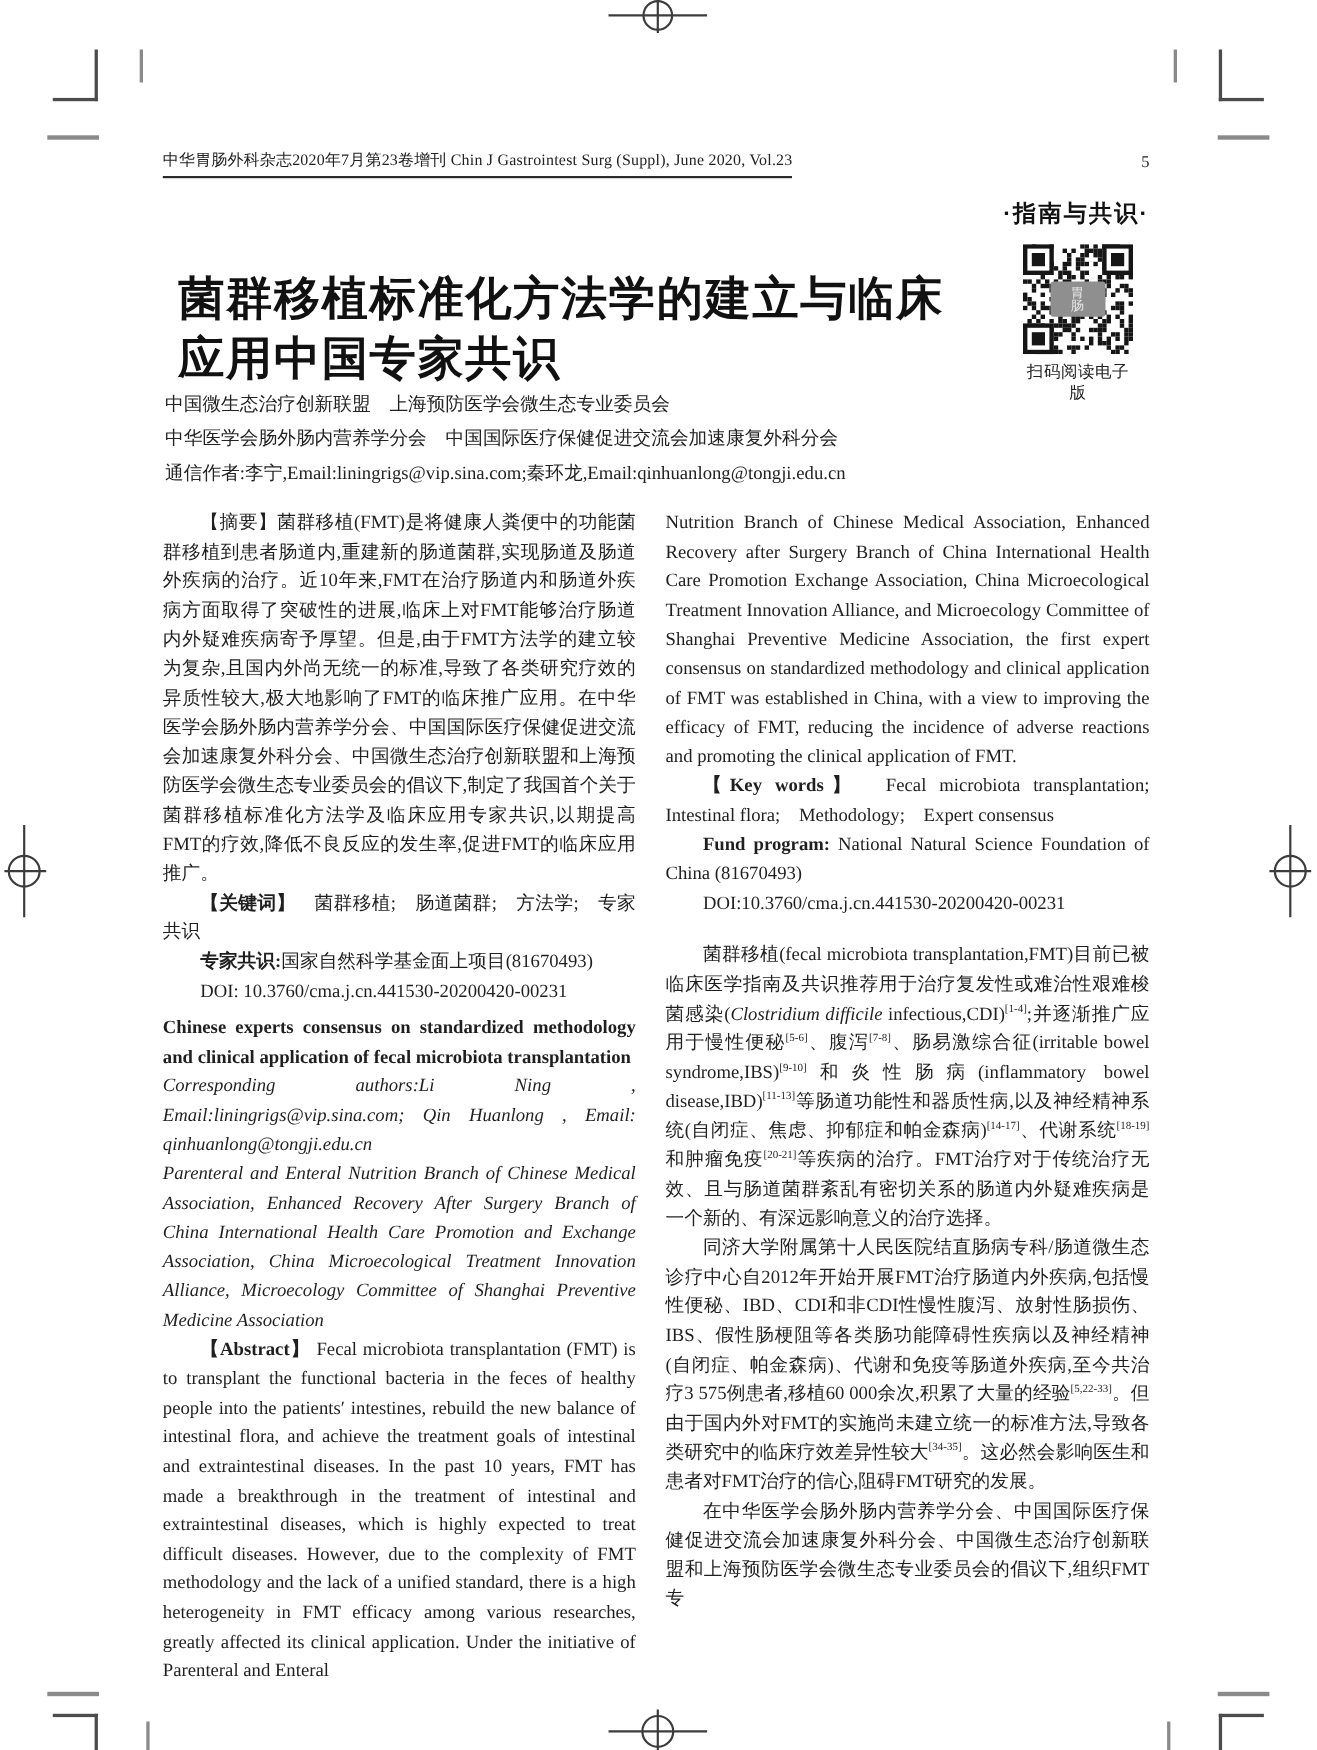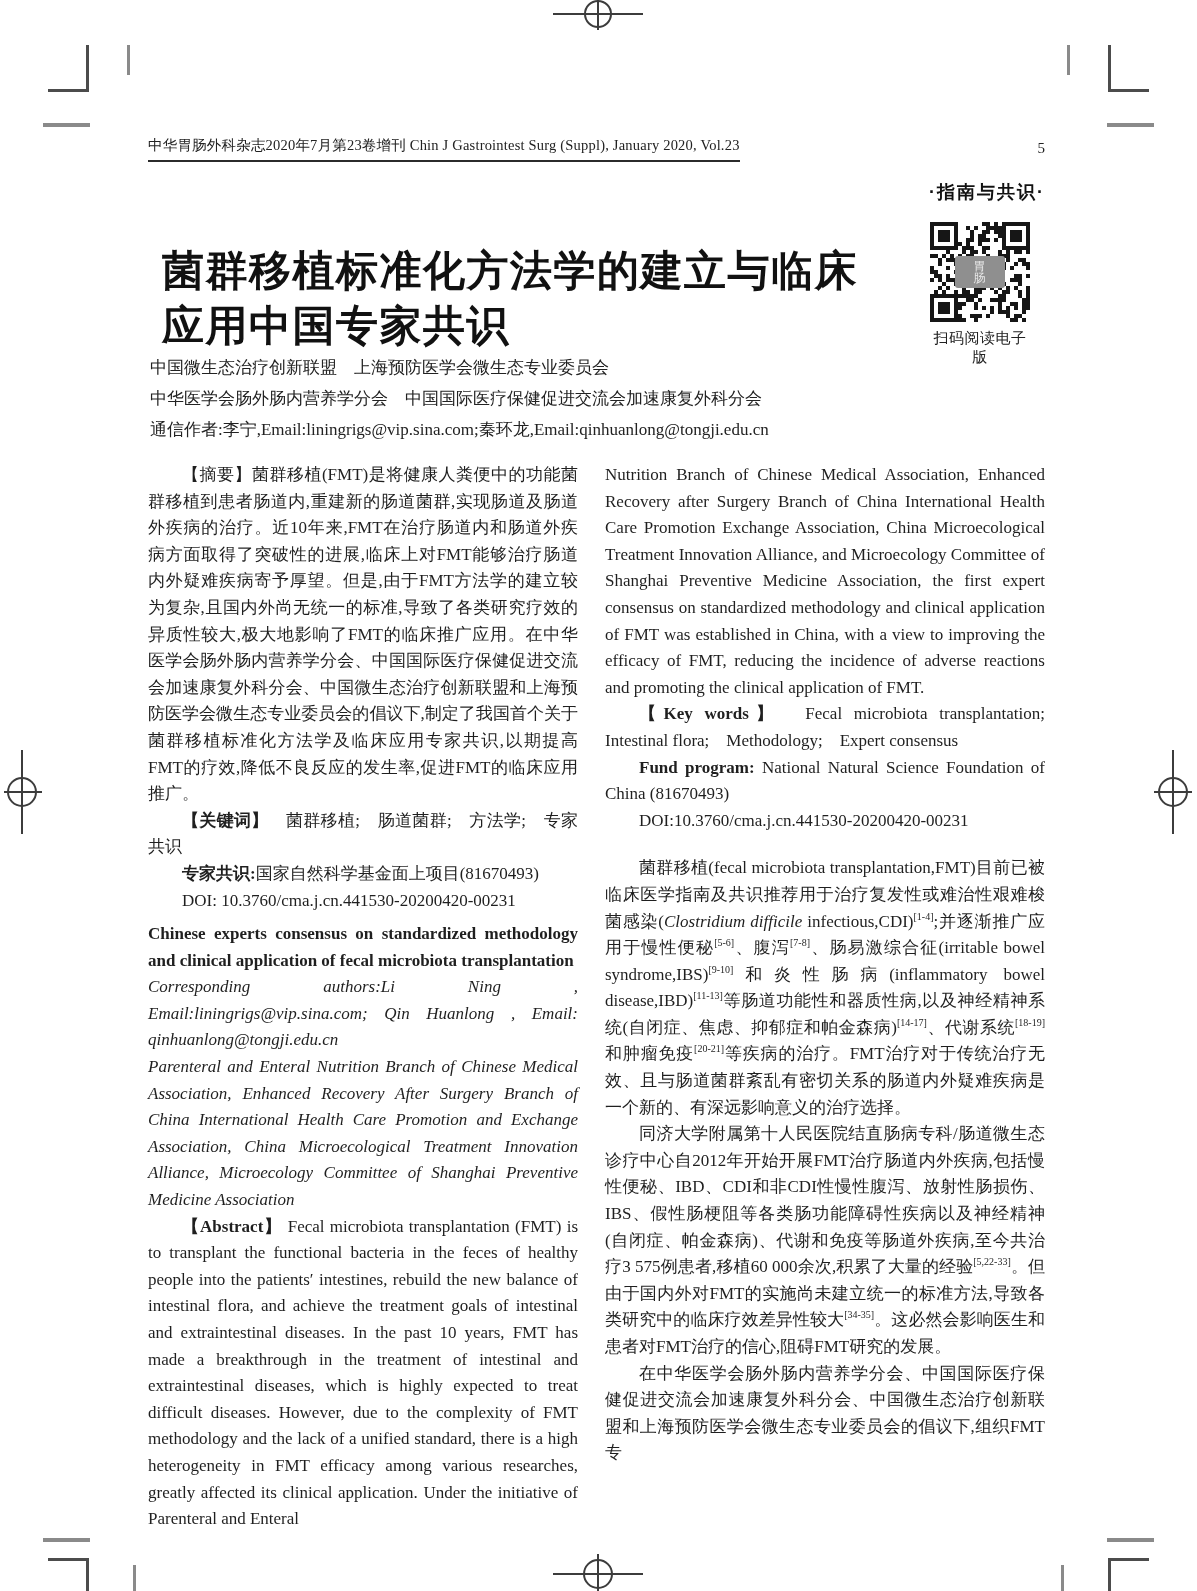--- a/index.html
+++ b/index.html
@@ -10,21 +10,21 @@
   .cm.grey{background:#8a8a8a;}
   .regmark{position:absolute;}
   .regmark svg{display:block;}
   
   .header{position:absolute;left:148px;top:136px;width:897px;display:flex;
           justify-content:space-between;align-items:flex-end;
           font-size:14.5px;color:#222;}
   .journal-line{border-bottom:2px solid #2b2b2b;padding-bottom:5px;letter-spacing:.2px;}
   .page-num{padding-bottom:5px;font-size:15px;}
   .section-label{position:absolute;top:180px;right:152px;font-family:"Liberation Sans","DejaVu Sans",sans-serif;
-          font-size:18px;font-weight:600;letter-spacing:2px;color:#111;}
+          font-size:21px;font-weight:600;letter-spacing:2px;color:#111;}
   
   .title-cn{position:absolute;left:148px;top:229px;width:770px;margin:14px;
           font-family:"Liberation Sans","DejaVu Sans",sans-serif;
           font-size:42px;font-weight:700;line-height:55px;letter-spacing:1.5px;color:#111;}
   
   .qr-block{position:absolute;left:926px;top:222px;width:108px;text-align:center;}
   .qr{position:relative;width:100px;height:100px;margin:0 auto;}
   .qr-label{position:absolute;left:50%;top:50%;transform:translate(-50%,-50%);
           background:#8f8f8f;color:#e8e8e8;font-size:12px;line-height:1;
           padding:4px 17px;border-radius:3px;letter-spacing:1px;
@@ -94,21 +94,21 @@
   </div>
   <div class="regmark" style="left:1150px;top:750px;">
     <svg width="46" height="84" viewBox="0 0 46 84">
       <line x1="23" y1="0" x2="23" y2="84" stroke="#3c3c3c" stroke-width="2"></line>
       <line x1="4" y1="42" x2="42" y2="42" stroke="#3c3c3c" stroke-width="2"></line>
       <circle cx="23" cy="42" r="14" fill="none" stroke="#3c3c3c" stroke-width="2"></circle>
     </svg>
   </div>
 
   <div class="header">
-    <span class="journal-line">中华胃肠外科杂志2020年7月第23卷增刊  Chin J Gastrointest Surg (Suppl), January 2020, Vol.23</span>
+    <span class="journal-line">中华胃肠外科杂志2020年7月第23卷增刊  Chin J Gastrointest Surg (Suppl), June 2020, Vol.23</span>
     <span class="page-num">5</span>
   </div>
 
   <div class="section-label">·指南与共识·</div>
 
   <h1 class="title-cn">
     <span>菌群移植标准化方法学的建立与临床</span><br>
     <span>应用中国专家共识</span>
   </h1>
 

